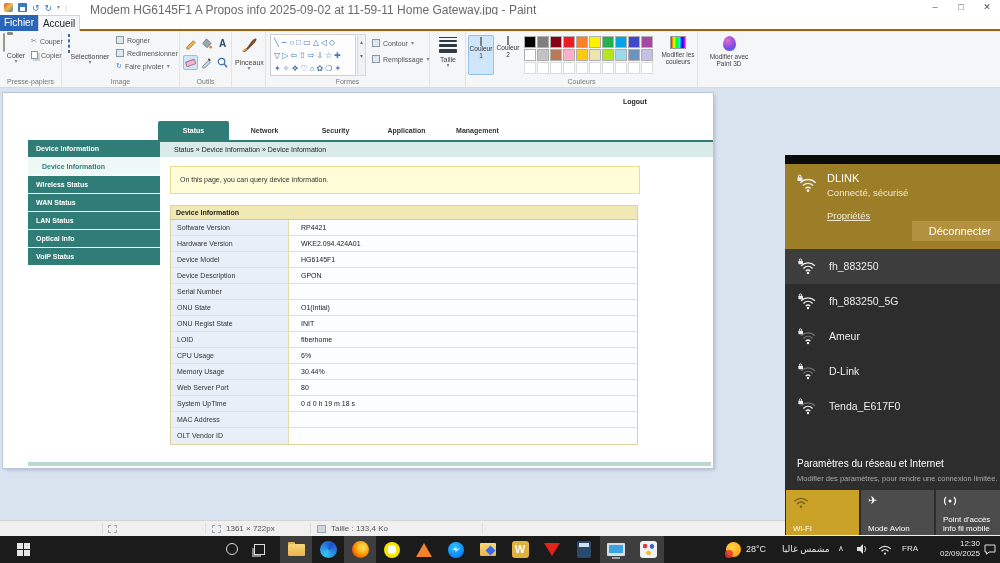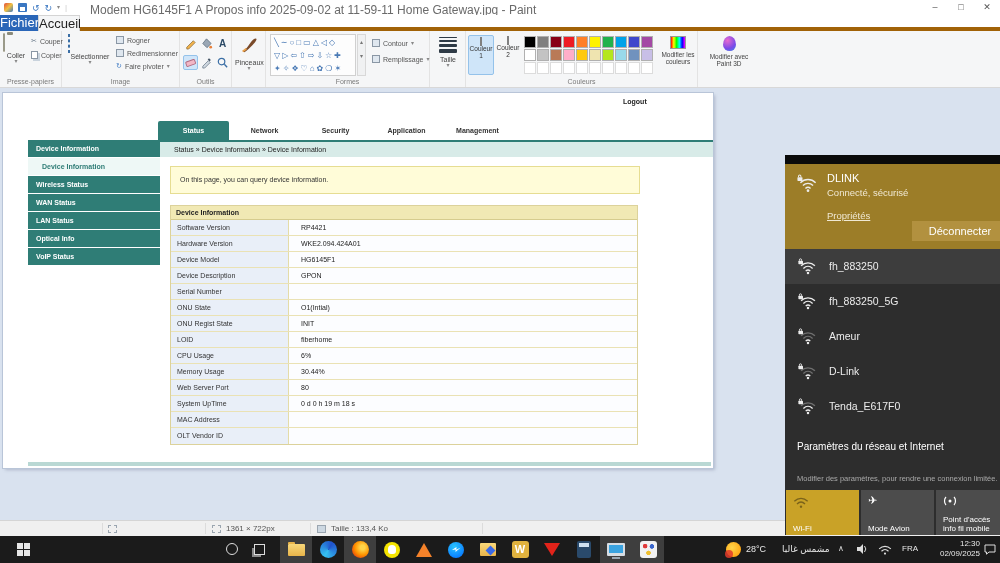--- a/index.html
+++ b/index.html
@@ -13,21 +13,21 @@
   .titlebar { position:absolute; top:0; left:0; right:0; height:15px; background:#fff; }
   .qat { position:absolute; left:4px; top:1px; display:flex; gap:5px; align-items:center; height:13px; font-size:9px; color:#3a77c2; }
   .qat .appic { width:9px; height:9px; border-radius:2px; background:linear-gradient(135deg,#e04a3a,#f0c040 50%,#3a77c2); }
   .qat .floppy { width:9px; height:9px; background:#3a77c2; border-radius:1px; position:relative; }
   .qat .floppy:after { content:""; position:absolute; left:2px; bottom:1px; width:5px; height:4px; background:#fff; }
   .qat .sep { color:#ccc; font-size:8px; }
   .wtitle { position:absolute; left:90px; top:3px; font-size:12px; color:#6a6a6a; white-space:nowrap; }
   .winbtns { position:absolute; right:0; top:0; display:flex; }
   .winbtns span { width:26px; height:15px; text-align:center; line-height:14px; font-size:9px; color:#555; }
 
-  .menubar { position:absolute; top:15px; left:0; right:0; height:16px; background:#fff; border-bottom:4px solid #a16207; font-size:13px; }
+  .menubar { position:absolute; top:15px; left:0; right:0; height:16px; background:#fff; border-bottom:2px solid #a16207; font-size:10px; }
   .mtab { position:absolute; top:0; height:16px; line-height:16px; text-align:center; }
   .mtab.file { left:0; width:38px; background:#2a66b8; color:#fff; }
   .mtab.home { left:38px; width:42px; background:#f5f6f7; border:1px solid #d4d4d4; border-bottom:none; color:#222; }
   .mtab.view { left:80px; width:48px; color:#333;margin-top:15px; }
 
   .ribbon { position:absolute; top:31px; left:0; right:0; height:57px; background:#f5f6f7; border-bottom:1px solid #d8d8d8; display:flex; }
   .rg { position:relative; height:100%; border-right:1px solid #e3e3e3; flex:none; }
   .rgl { position:absolute; bottom:2px; left:0; width:100%; text-align:center; font-size:7px; color:#7a7a7a; }
   .btnlab { font-size:7px; color:#444; text-align:center; }
   .dd { font-size:6px; color:#888; text-align:center; line-height:5px; }
@@ -86,21 +86,21 @@
   .discbtn { position:absolute; right:12px; bottom:8px; width:96px; height:20px; background:#b2913f; color:#fff; font-size:11px; text-align:center; line-height:20px; }
   .netrow { position:absolute; left:0; right:0; height:35px; }
   .netrow.hl { background:#3d3d3d;padding-left:8px; }
   .netrow .wic { position:absolute; left:13px; top:9px; }
   .netname { position:absolute; left:44px; top:11px; font-size:10.5px; color:#ececec; }
   .wic path { fill:none; stroke:#ececec; stroke-width:1.7; }
   .wic .lk { fill:#ececec; stroke:none; }
   .wic circle { fill:#ececec; }
   .wic.weak .a1, .wic.weak .a2 { stroke:#6f6f6f; }
   .wic.med .a1 { stroke:#6f6f6f; }
-  .settitle { position:absolute; left:12px; top:286px; font-size:10px; color:#fff; }
+  .settitle { position:absolute; left:12px; top:303px; font-size:10px; color:#fff; }
   .sethint { position:absolute; left:12px; top:319px; font-size:7.5px; color:#a9a9a9; white-space:nowrap; }
   .tile { position:absolute; top:335px; width:73px; height:48px; background:#4c4c4c; }
   .tile .tlab { position:absolute; left:7px; bottom:5px; font-size:8px; color:#fff; line-height:9px; }
   .tile.gold { background:#c9a227; }
 
   
   .taskbar { position:absolute; left:0; bottom:0; width:1000px; height:27px; background:#1b1b1b; z-index:10; }
   .startbtn { position:absolute; left:0; top:0; width:46px; height:27px; display:flex; align-items:center; justify-content:center; }
   .winlogo { display:grid; grid-template-columns:6px 6px; grid-auto-rows:6px; gap:1px; }
   .winlogo i { background:#e6e6e6; }

